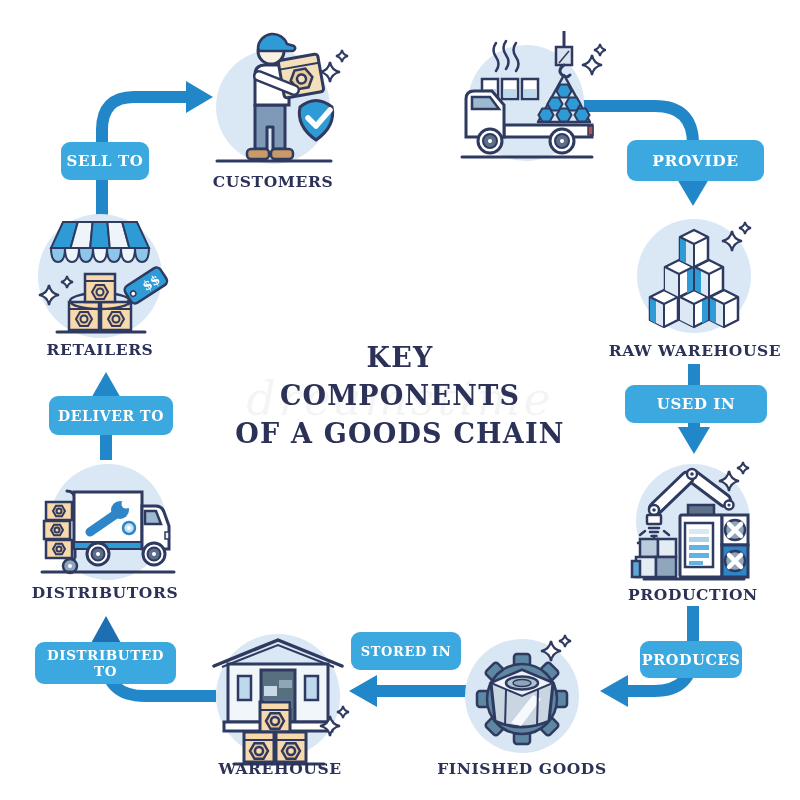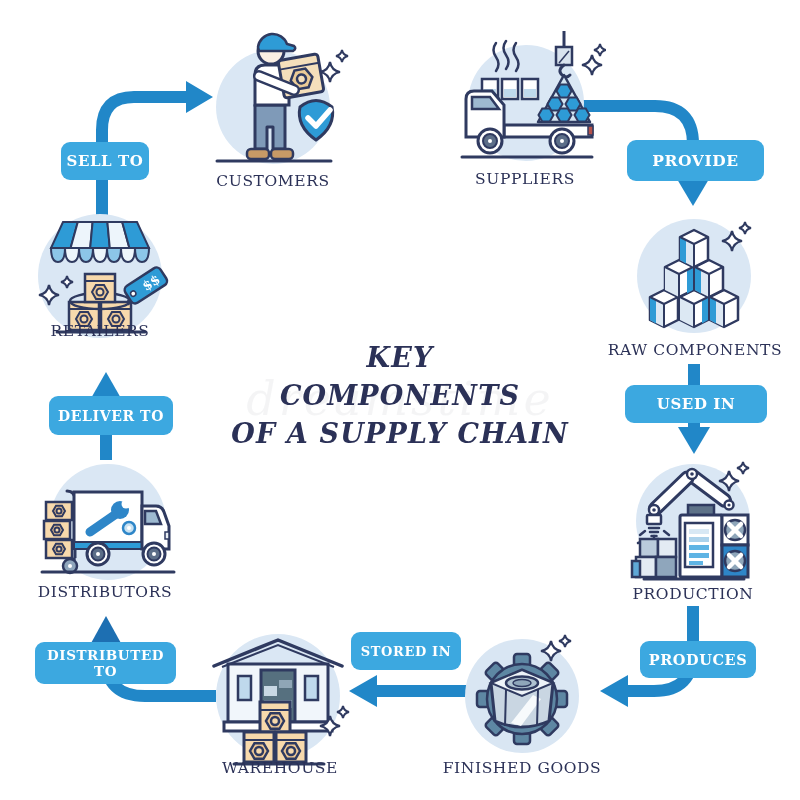--- a/index.html
+++ b/index.html
@@ -3,25 +3,25 @@
 <meta charset="utf-8">
 <style>
   html,body{margin:0;padding:0;background:#fff;}
   .stage{position:relative;width:800px;height:800px;background:#ffffff;overflow:hidden;
          font-family:"DejaVu Serif","Liberation Serif",serif;}
   .arrows{position:absolute;left:0;top:0;}
   .icon{position:absolute;}
   .flow-label{position:absolute;display:flex;align-items:center;justify-content:center;
     background:var(--label-bg,#3CA8E0);color:#fff;font-weight:bold;border-radius:9px;
     letter-spacing:.6px;text-align:center;}
-  .node-label{position:absolute;color:var(--node-text,#2B3157);font-weight:normal;
+  .node-label{position:absolute;color:var(--node-text,#2B3157);font-weight:bold;
     text-align:center;letter-spacing:.6px;font-size:15.5px;}
   .title{position:absolute;left:0;width:800px;text-align:center;
     color:var(--node-text,#2B3157);font-weight:bold;font-size:27px;letter-spacing:1.2px;
-    line-height:38px;font-style:italic;}
+    line-height:38px;}
   .watermark{position:absolute;left:0;width:800px;text-align:center;top:372px;
     font-size:46px;letter-spacing:3px;color:#6b7380;opacity:.07;font-style:italic;}
 </style>
 </head>
 <body>
 
 <div class="stage">
 
   <div class="watermark">dreamstime</div>
 
@@ -391,33 +391,32 @@
       </g>
     </g>
     <path d="M16,77 Q17.5,85.5 26,87 Q17.5,88.5 16,97 Q14.5,88.5 6,87 Q14.5,85.5 16,77 Z" fill="#fff" stroke="#2F3A60" stroke-width="2.2"></path>
     <path d="M34,68 Q35,73 40,74 Q35,75 34,80 Q33,75 28,74 Q33,73 34,68 Z" fill="#fff" stroke="#2F3A60" stroke-width="2"></path>
     <line x1="24" y1="124" x2="112" y2="124" stroke="#2F3A60" stroke-width="3" stroke-linecap="round"></line>
   </svg>
 
   <div class="flow-label" style="left:61px;top:142px;width:88px;height:38px;font-size:15px">SELL TO</div>
   <div class="flow-label" style="left:627px;top:140px;width:137px;height:41px;font-size:15.5px">PROVIDE</div>
   <div class="flow-label" style="left:625px;top:385px;width:142px;height:38px;font-size:15px">USED IN</div>
-  <div class="flow-label" style="left:640px;top:641px;width:116px;height:37px;font-size:14.5px">PRODUCES</div>
+  <div class="flow-label" style="left:640px;top:641px;width:102px;height:37px;font-size:14.5px">PRODUCES</div>
   <div class="flow-label" style="left:351px;top:632px;width:110px;height:38px;font-size:13px">STORED IN</div>
   <div class="flow-label" style="left:35px;top:642px;width:141px;height:42px;font-size:13.5px">DISTRIBUTED TO</div>
   <div class="flow-label" style="left:49px;top:396px;width:124px;height:39px;font-size:14px">DELIVER TO</div>
 
   <div class="node-label" style="left:192px;top:172px;width:162px">CUSTOMERS</div>
-  <div class="node-label" style="left:444px;top:170px;width:162px">SUPPLIERS</div>
-  <div class="node-label" style="left:600px;top:341px;width:190px">RAW COMPONENTS</div>
+  <div class="node-label" style="left:600px;top:341px;width:190px">RAW WAREHOUSE</div>
   <div class="node-label" style="left:603px;top:585px;width:180px">PRODUCTION</div>
   <div class="node-label" style="left:430px;top:759px;width:184px">FINISHED GOODS</div>
   <div class="node-label" style="left:198px;top:759px;width:164px">WAREHOUSE</div>
   <div class="node-label" style="left:13px;top:583px;width:184px">DISTRIBUTORS</div>
-  <div class="node-label" style="left:19px;top:322px;width:162px">RETAILERS</div>
+  <div class="node-label" style="left:19px;top:340px;width:162px">RETAILERS</div>
 
   <div class="title" style="top:339px">
     <div>KEY</div>
     <div>COMPONENTS</div>
-    <div>OF A SUPPLY CHAIN</div>
+    <div>OF A GOODS CHAIN</div>
   </div>
 
 </div>
 
 </body></html>

